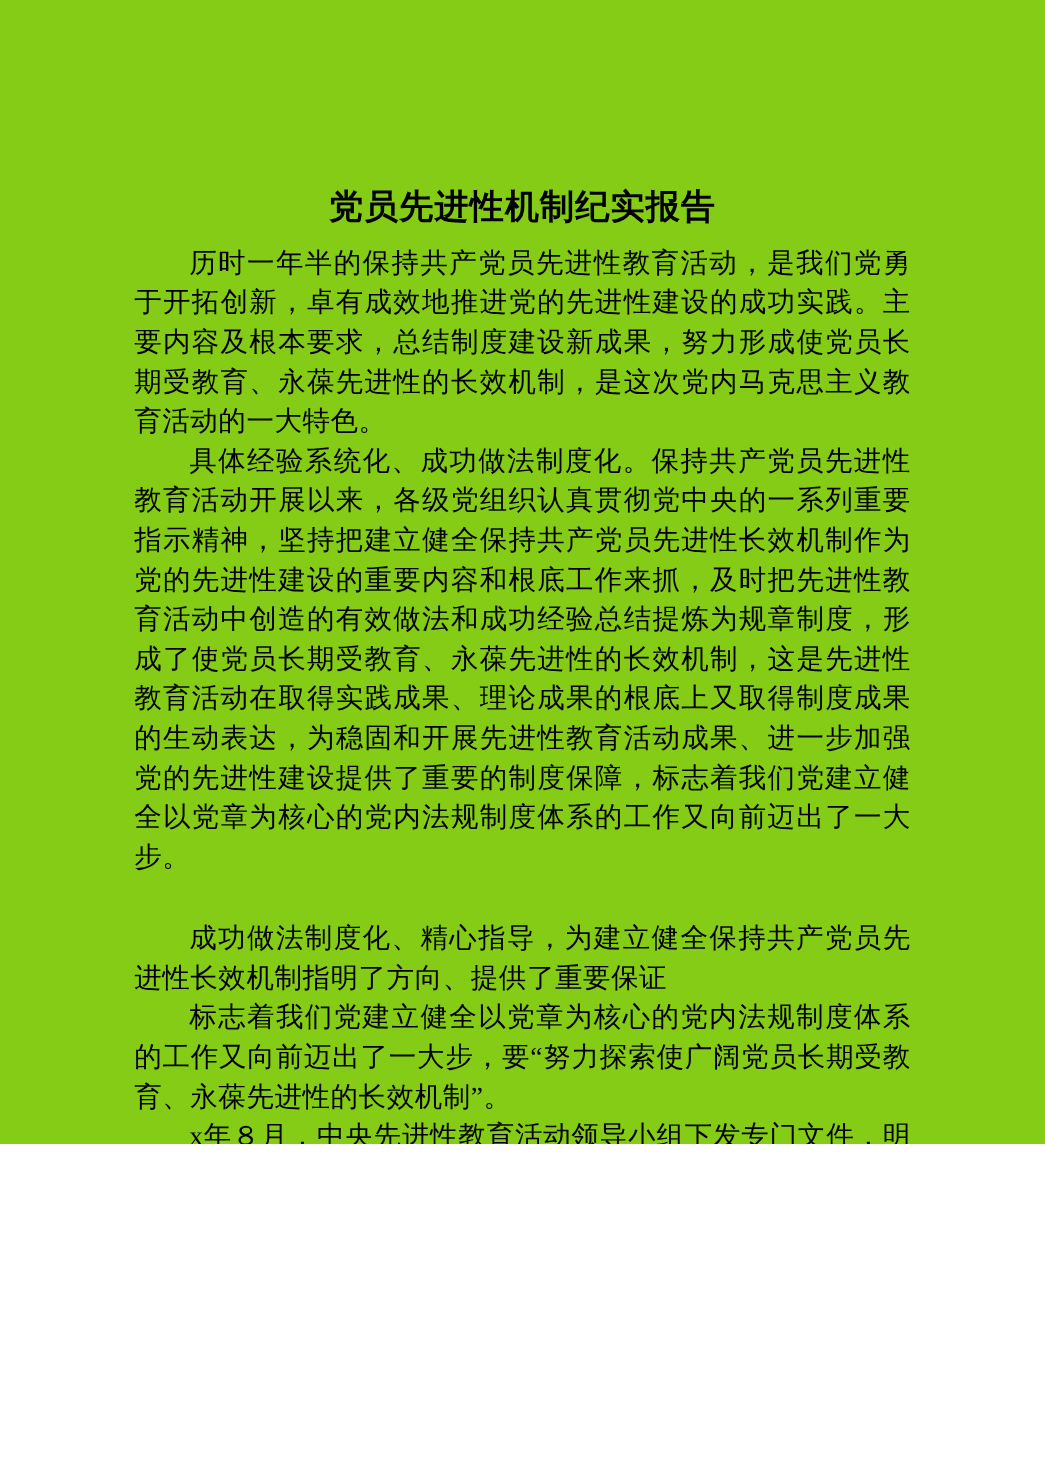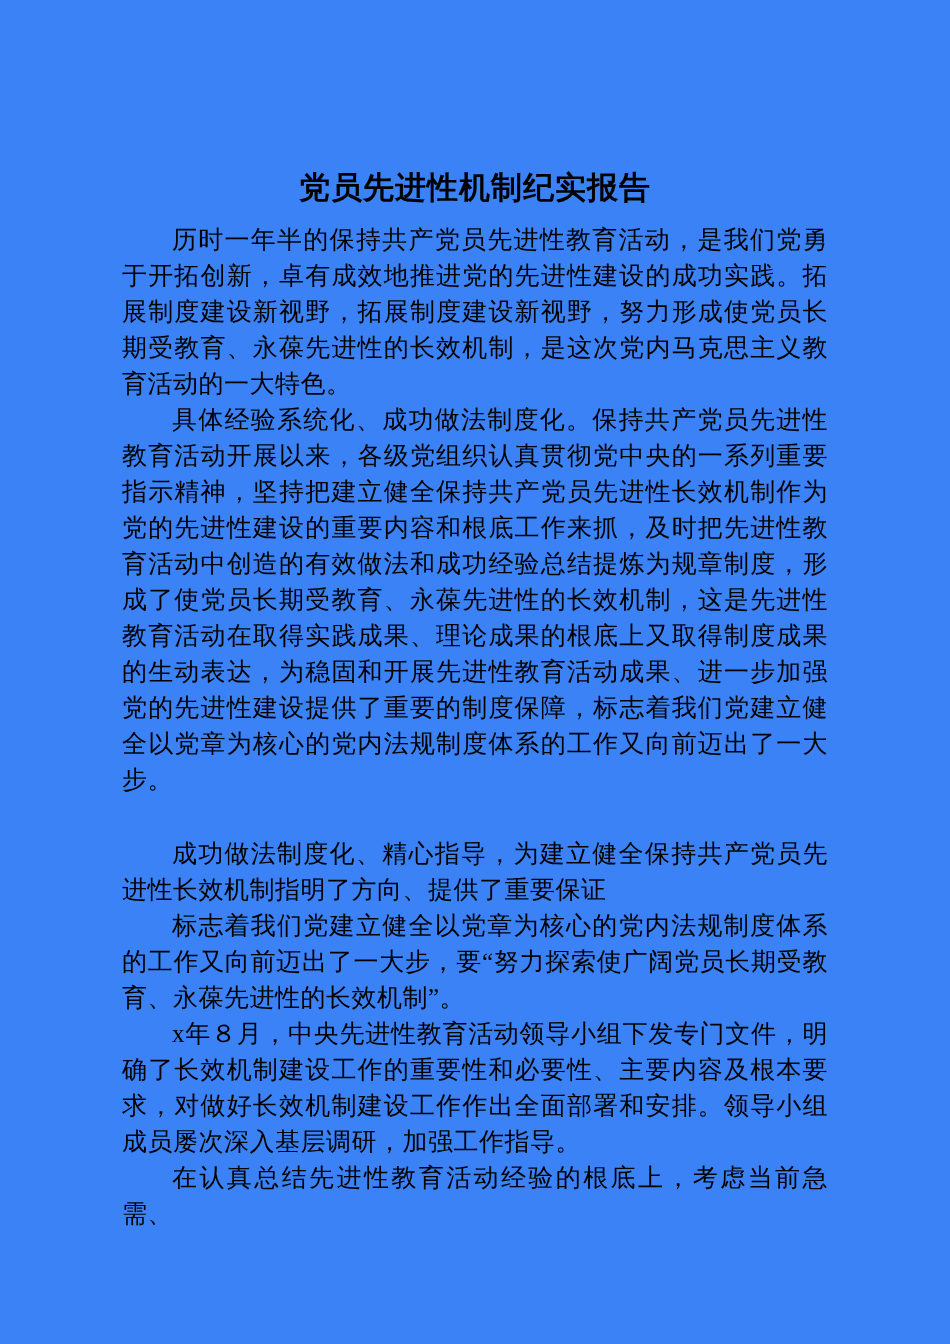--- a/index.html
+++ b/index.html
@@ -3,23 +3,23 @@
 <meta charset="utf-8">
 <style>
   html, body {
     margin: 0;
     padding: 0;
     background: #ffffff;
   }
   .page {
     position: relative;
     width: 950px;
-    height: 1344px;
+    height: 1040px;
     margin: 0 auto;
-    background: #3b82f6;
+    background: #84cc16;
     box-sizing: border-box;
     padding: 168px 122px 40px 122px;
     overflow: hidden;
     font-family: "Liberation Serif", "DejaVu Serif", serif;
     color: #000000;
   }
   .doc-title {
     margin: 0 0 14px 0;
     text-align: center;
     font-size: 31px;
@@ -39,21 +39,21 @@
   .para.gap-before {
     margin-top: 38px;
   }
 </style>
 </head>
 <body>
 
 <div class="page">
   <h1 class="doc-title">党员先进性机制纪实报告</h1>
 
-  <p class="para">历时一年半的保持共产党员先进性教育活动，是我们党勇于开拓创新，卓有成效地推进党的先进性建设的成功实践。拓展制度建设新视野，拓展制度建设新视野，努力形成使党员长期受教育、永葆先进性的长效机制，是这次党内马克思主义教育活动的一大特色。</p>
+  <p class="para">历时一年半的保持共产党员先进性教育活动，是我们党勇于开拓创新，卓有成效地推进党的先进性建设的成功实践。主要内容及根本要求，总结制度建设新成果，努力形成使党员长期受教育、永葆先进性的长效机制，是这次党内马克思主义教育活动的一大特色。</p>
 
   <p class="para">具体经验系统化、成功做法制度化。保持共产党员先进性教育活动开展以来，各级党组织认真贯彻党中央的一系列重要指示精神，坚持把建立健全保持共产党员先进性长效机制作为党的先进性建设的重要内容和根底工作来抓，及时把先进性教育活动中创造的有效做法和成功经验总结提炼为规章制度，形成了使党员长期受教育、永葆先进性的长效机制，这是先进性教育活动在取得实践成果、理论成果的根底上又取得制度成果的生动表达，为稳固和开展先进性教育活动成果、进一步加强党的先进性建设提供了重要的制度保障，标志着我们党建立健全以党章为核心的党内法规制度体系的工作又向前迈出了一大步。</p>
 
   <p class="para gap-before">成功做法制度化、精心指导，为建立健全保持共产党员先进性长效机制指明了方向、提供了重要保证</p>
 
 
   <p class="para">标志着我们党建立健全以党章为核心的党内法规制度体系的工作又向前迈出了一大步，要“努力探索使广阔党员长期受教育、永葆先进性的长效机制”。</p>
 
 
   <p class="para">x年８月，中央先进性教育活动领导小组下发专门文件，明确了长效机制建设工作的重要性和必要性、主要内容及根本要求，对做好长效机制建设工作作出全面部署和安排。领导小组成员屡次深入基层调研，加强工作指导。</p>

